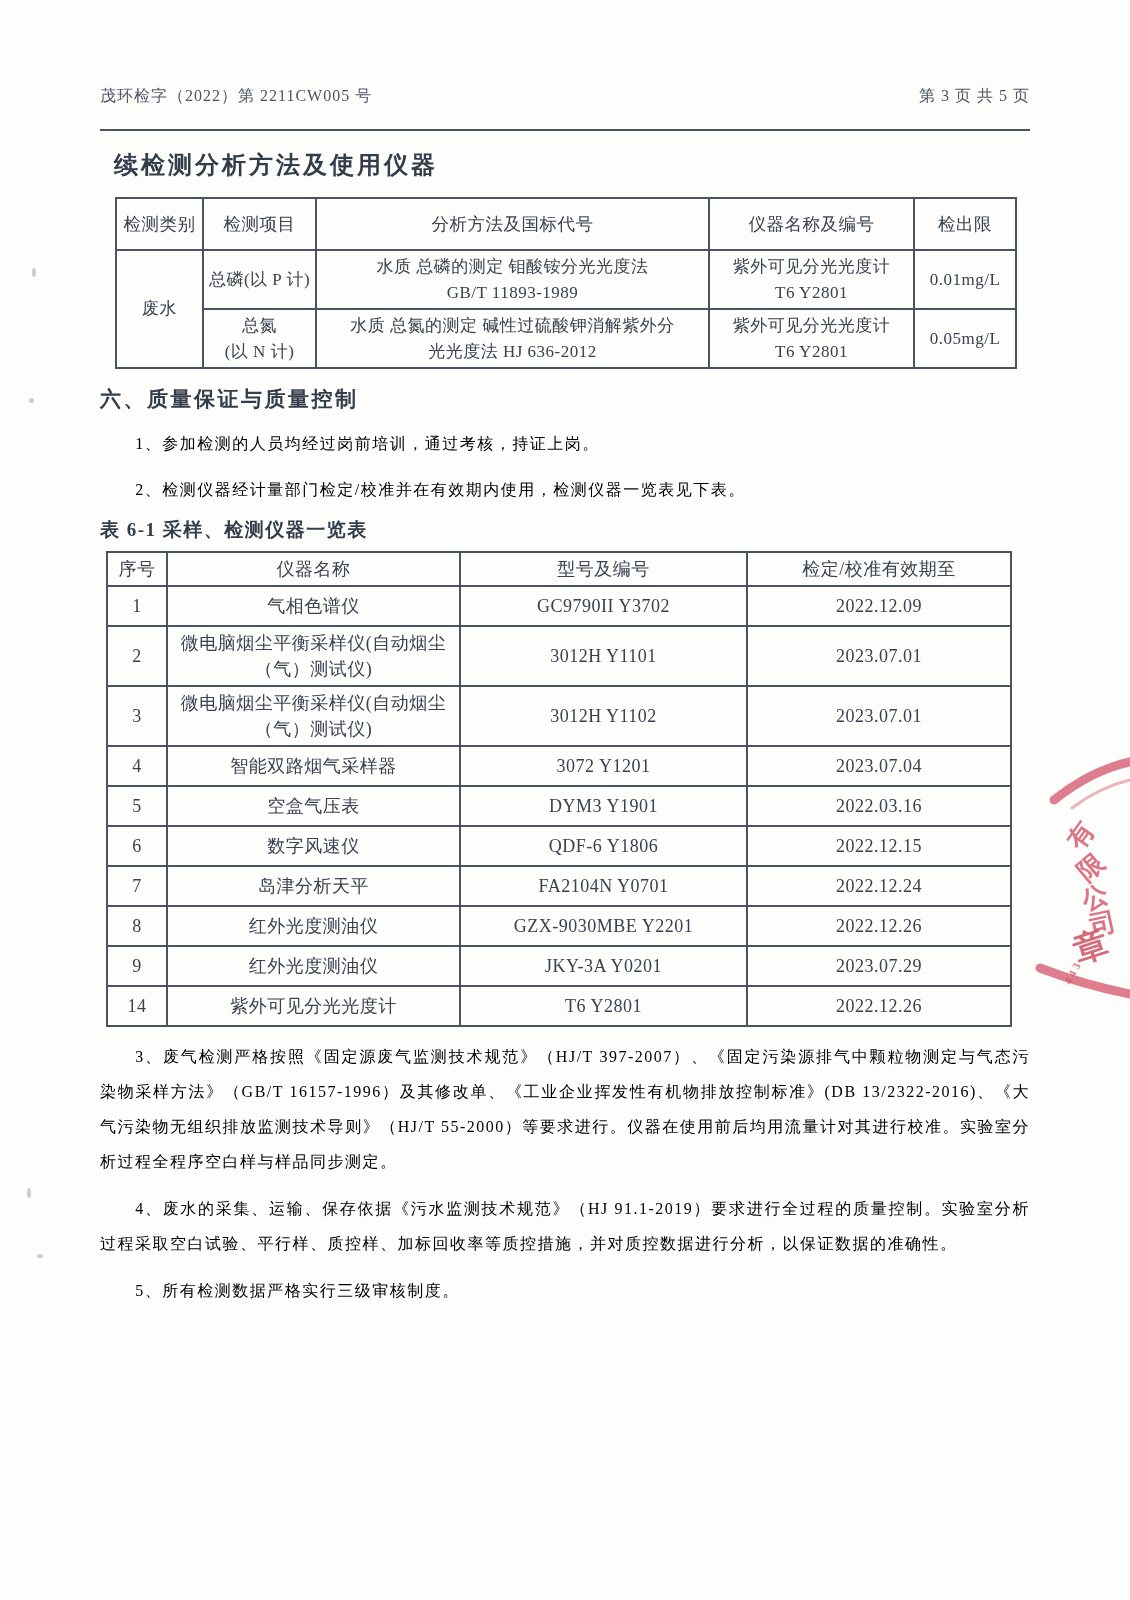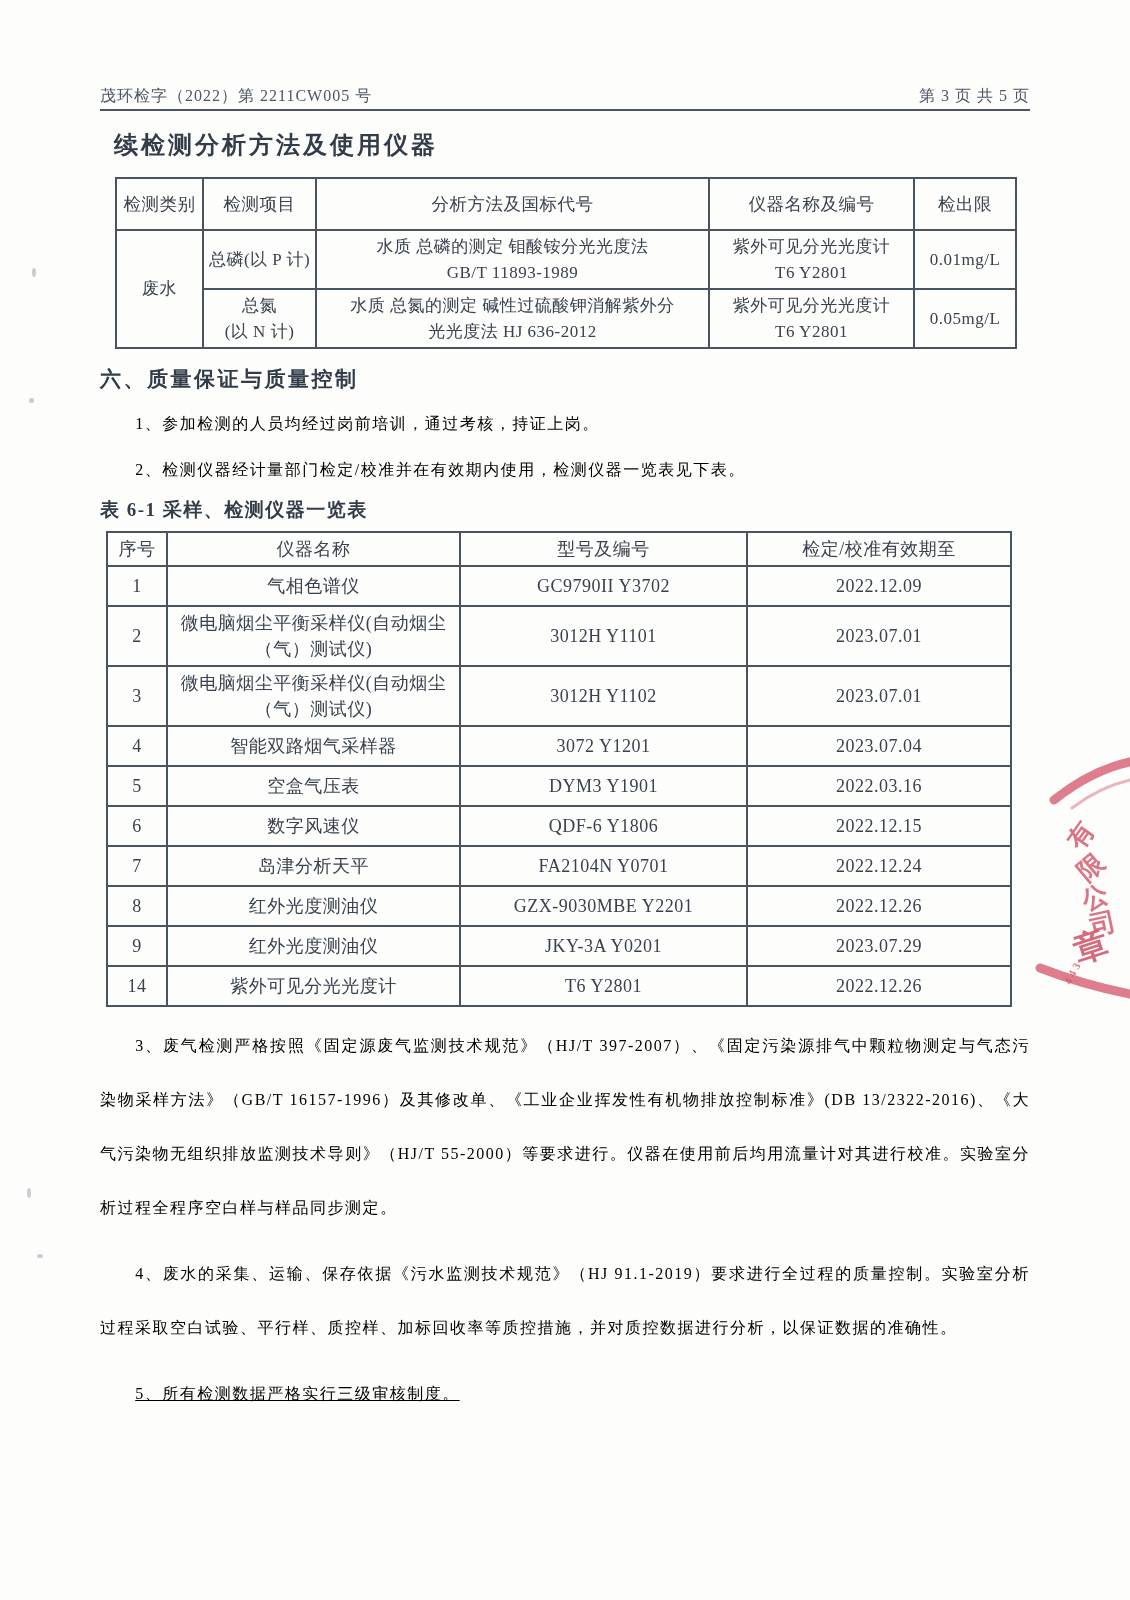--- a/index.html
+++ b/index.html
@@ -7,21 +7,21 @@
   .page {
     position:relative; width:1130px; height:1600px;
     background:#fdfdfc; overflow:hidden;
     font-family:"Liberation Serif","DejaVu Serif",serif;
     color:#39424f;
   }
   .content { margin:0 100px; width:930px; }
 
   .doc-header {
     display:flex; justify-content:space-between; align-items:flex-end;
-    padding-top:86px; padding-bottom:2px;
+    padding-top:86px; padding-bottom:22px;
     border-bottom:2px solid #4a5462;
     font-size:16px; letter-spacing:1px; color:#4c5664;
   }
   .doc-title {
     margin:18px 0 0 14px;
     font-size:24px; font-weight:bold; letter-spacing:3px; color:#333c49;
   }
 
   table { border-collapse:collapse; table-layout:fixed; }
   th, td {
@@ -37,21 +37,21 @@
   .method-table .drow td { height:54px; }
 
   .section-heading {
     margin:16px 0 0 0;
     font-size:21px; font-weight:bold; letter-spacing:2.5px; color:#333c49;
   }
   .para {
     font-size:16px; letter-spacing:1.5px; text-indent:2.2em; color:#000000;
   }
   .para-sm { margin-top:16px; line-height:30px; }
-  .para-lg { margin-top:12px; line-height:54px; text-align:justify; }
+  .para-lg { margin-top:12px; line-height:35px; text-align:justify; }
 
   .table-caption {
     margin-top:12px; text-align:left;
     font-size:19px; font-weight:bold; letter-spacing:1.5px; color:#333c49;
   }
   .instrument-table {
     margin:8px 0 0 6px; width:904px;
     font-size:18px; line-height:1.45; letter-spacing:0.5px;
   }
   .instrument-table thead th { height:34px; }
@@ -216,21 +216,21 @@
             <td>14</td>
             <td>紫外可见分光光度计</td>
             <td>T6 Y2801</td>
             <td>2022.12.26</td>
           </tr>
         </tbody>
     </table>
 
     <p class="para para-lg">3、废气检测严格按照《固定源废气监测技术规范》（HJ/T 397-2007）、《固定污染源排气中颗粒物测定与气态污染物采样方法》（GB/T 16157-1996）及其修改单、《工业企业挥发性有机物排放控制标准》(DB 13/2322-2016)、《大气污染物无组织排放监测技术导则》（HJ/T 55-2000）等要求进行。仪器在使用前后均用流量计对其进行校准。实验室分析过程全程序空白样与样品同步测定。</p>
     <p class="para para-lg">4、废水的采集、运输、保存依据《污水监测技术规范》（HJ 91.1-2019）要求进行全过程的质量控制。实验室分析过程采取空白试验、平行样、质控样、加标回收率等质控措施，并对质控数据进行分析，以保证数据的准确性。</p>
-    <p class="para para-lg" style="text-align:left;text-decoration:underline;">5、所有检测数据严格实行三级审核制度。</p>
+    <p class="para para-lg" style="text-align:left;">5、所有检测数据严格实行三级审核制度。</p>
 
   </div>
 
   <div class="stamp">
     <svg width="112" height="258" viewBox="0 0 112 258">
       <path d="M 36 58 Q 74 28 112 20" stroke="#d55c70" stroke-width="9" fill="none" stroke-linecap="round" opacity="0.8"></path>
       <path d="M 54 66 Q 82 45 112 38" stroke="#d55c70" stroke-width="3" fill="none" stroke-linecap="round" opacity="0.45"></path>
       <path d="M 22 226 Q 66 243 112 252" stroke="#d55c70" stroke-width="9" fill="none" stroke-linecap="round" opacity="0.8"></path>
     </svg>
     <span class="stamp-seal-char" style="left:56px; top:182px; transform:rotate(-18deg);">章</span>

